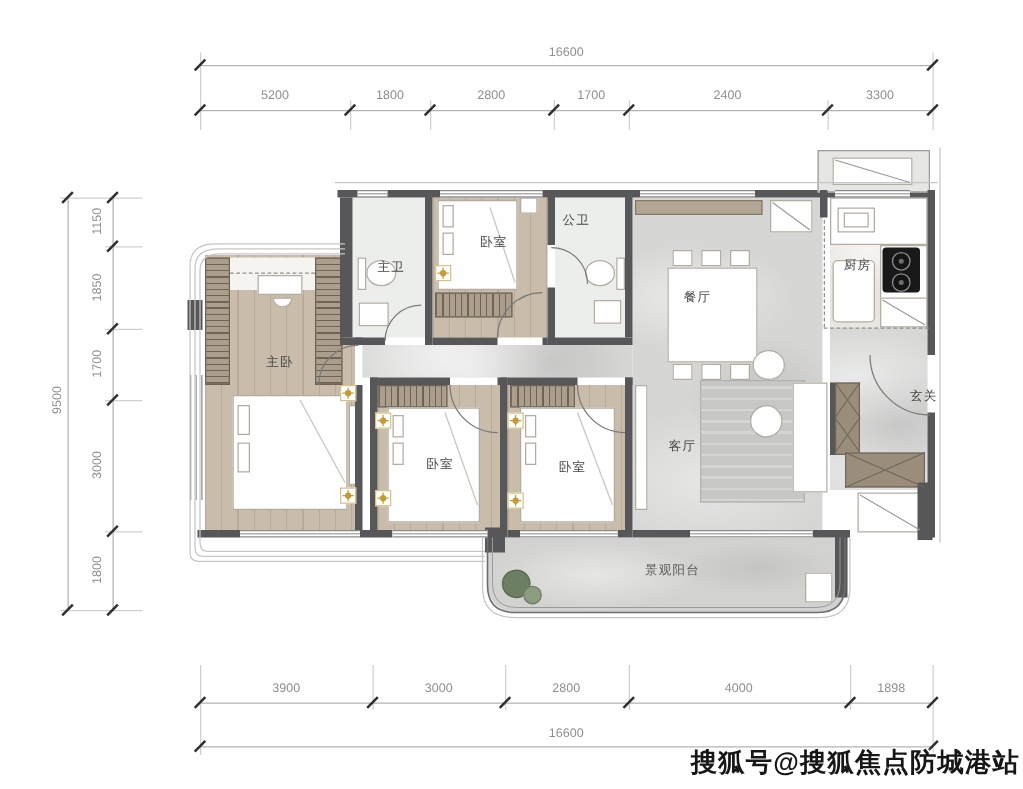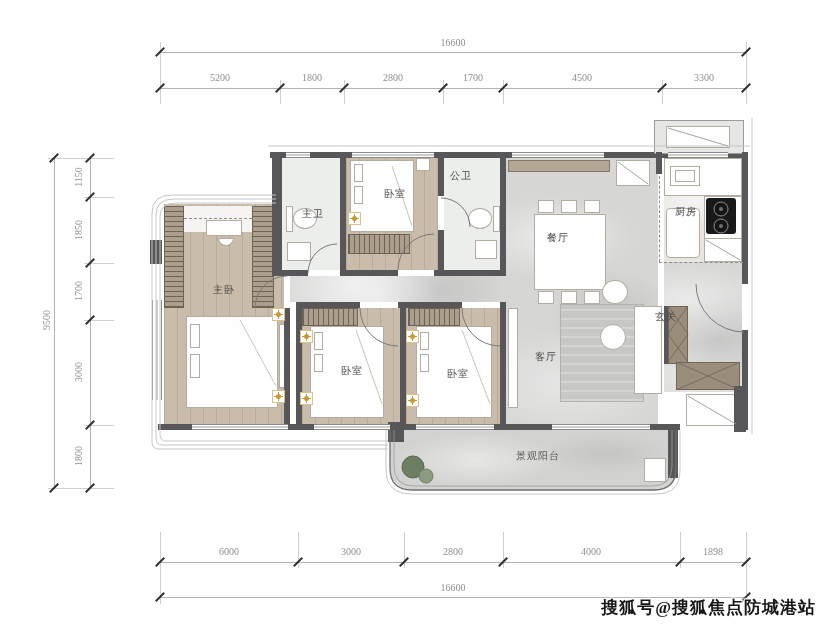--- a/index.html
+++ b/index.html
@@ -1,17 +1,17 @@
 <!DOCTYPE html>
 <html><head>
 <meta charset="utf-8">
 <style>
   html,body{margin:0;padding:0;background:#fff;}
   #stage{position:relative;width:818px;height:631px;background:#ffffff;overflow:hidden;
-         font-family:Liberation Serif, serif;}
+         font-family:Liberation Sans, sans-serif;}
   
   .dline{position:absolute;background:#b3b3b3;}
   .ext{position:absolute;background:#cfcfcf;}
   .tick{position:absolute;width:12px;height:2px;background:#2f2f2f;transform:rotate(-45deg);}
   .dim{position:absolute;font-size:10px;color:#8f8f8f;white-space:nowrap;transform:translate(-50%,-50%);}
   .dimv{position:absolute;font-size:10px;color:#8f8f8f;white-space:nowrap;transform:translate(-50%,-50%) rotate(-90deg);}
   
   .wall{position:absolute;background:#57575a;}
   .floor-wood{position:absolute;background:#c9bcab;
       background-image:repeating-linear-gradient(90deg,rgba(110,92,72,.18) 0 1px,transparent 1px 13px);}
@@ -43,21 +43,21 @@
   .win-v{position:absolute;background:#fff;border-left:1px solid #8a8a8a;border-right:1px solid #8a8a8a;
       box-sizing:border-box;background-image:linear-gradient(to right,transparent 3px,#9a9a9a 4px,transparent 5px);}
   .dashH{position:absolute;border-top:1px dashed #8f8f8f;height:0;}
   .dashV{position:absolute;border-left:1px dashed #8f8f8f;width:0;}
   .room-label{position:absolute;font-size:10px;color:#454545;letter-spacing:1px;white-space:nowrap;
       transform:translate(-50%,-50%);}
   .lite{position:absolute;width:13px;height:13px;background:#fff;border:1px solid #d8c289;box-sizing:border-box;}
   .lite:before{content:"";position:absolute;left:5px;top:1px;width:1px;height:9px;background:#c59a35;}
   .lite:after{content:"";position:absolute;left:1px;top:5px;width:9px;height:1px;background:#c59a35;}
   .lite i{position:absolute;left:3px;top:3px;width:5px;height:5px;border-radius:50%;background:#c59a35;}
-  #watermark{position:absolute;right:2px;top:596px;font-size:17px;font-weight:bold;color:#161616;
+  #watermark{position:absolute;right:2px;top:596px;font-size:21px;font-weight:bold;color:#161616;
       letter-spacing:1px;white-space:nowrap;
       text-shadow:-1px -1px 0 #fff,1px -1px 0 #fff,-1px 1px 0 #fff,1px 1px 0 #fff,0 0 4px #fff;}
   svg.overlay{position:absolute;left:0;top:0;pointer-events:none;}
 </style>
 </head>
 <body>
 
 <div id="stage">
 
   <div class="dline" style="left:160px;top:52px;width:586px;height:1px"></div>
@@ -76,21 +76,21 @@
   <div class="tick" style="left:338px;top:87px"></div>
   <div class="tick" style="left:437px;top:87px"></div>
   <div class="tick" style="left:497px;top:87px"></div>
   <div class="tick" style="left:656px;top:87px"></div>
   <div class="tick" style="left:740px;top:87px"></div>
   <span class="dim" style="left:453px;top:42px">16600</span>
   <span class="dim" style="left:220px;top:77px">5200</span>
   <span class="dim" style="left:312px;top:77px">1800</span>
   <span class="dim" style="left:393px;top:77px">2800</span>
   <span class="dim" style="left:473px;top:77px">1700</span>
-  <span class="dim" style="left:582px;top:77px">4500</span>
+  <span class="dim" style="left:582px;top:77px">2400</span>
   <span class="dim" style="left:704px;top:77px">3300</span>
 
   <div class="dline" style="left:54px;top:158px;width:1px;height:330px"></div>
   <div class="dline" style="left:90px;top:158px;width:1px;height:330px"></div>
   <div class="ext" style="left:48px;top:158px;width:66px;height:1px"></div>
   <div class="ext" style="left:48px;top:488px;width:66px;height:1px"></div>
   <div class="ext" style="left:84px;top:197px;width:30px;height:1px"></div>
   <div class="ext" style="left:84px;top:263px;width:30px;height:1px"></div>
   <div class="ext" style="left:84px;top:320px;width:30px;height:1px"></div>
   <div class="ext" style="left:84px;top:425px;width:30px;height:1px"></div>
@@ -118,21 +118,21 @@
   <div class="ext" style="left:503px;top:532px;width:1px;height:36px"></div>
   <div class="ext" style="left:680px;top:532px;width:1px;height:36px"></div>
   <div class="tick" style="left:154px;top:561px"></div>
   <div class="tick" style="left:292px;top:561px"></div>
   <div class="tick" style="left:398px;top:561px"></div>
   <div class="tick" style="left:497px;top:561px"></div>
   <div class="tick" style="left:674px;top:561px"></div>
   <div class="tick" style="left:740px;top:561px"></div>
   <div class="tick" style="left:154px;top:596px"></div>
   <div class="tick" style="left:740px;top:596px"></div>
-  <span class="dim" style="left:229px;top:551px">6000</span>
+  <span class="dim" style="left:229px;top:551px">3900</span>
   <span class="dim" style="left:351px;top:551px">3000</span>
   <span class="dim" style="left:453px;top:551px">2800</span>
   <span class="dim" style="left:591px;top:551px">4000</span>
   <span class="dim" style="left:713px;top:551px">1898</span>
   <span class="dim" style="left:453px;top:587px">16600</span>
 
   <div class="floor-wood" style="left:164px;top:204px;width:110px;height:68px"></div>
   <div class="floor-wood" style="left:164px;top:270px;width:120px;height:154px"></div>
   <div class="closet-white" style="left:184px;top:206px;width:68px;height:26px"></div>
   <div class="floor-tile" style="left:282px;top:158px;width:58px;height:112px"></div>
@@ -339,20 +339,20 @@
   <div class="lite" style="left:406px;top:394px">
       <i></i>
     </div>
 
   <span class="room-label" style="left:224px;top:290px">主卧</span>
   <span class="room-label" style="left:313px;top:214px">主卫</span>
   <span class="room-label" style="left:395px;top:194px">卧室</span>
   <span class="room-label" style="left:461px;top:176px">公卫</span>
   <span class="room-label" style="left:558px;top:238px">餐厅</span>
   <span class="room-label" style="left:686px;top:212px">厨房</span>
-  <span class="room-label" style="left:666px;top:317px">玄关</span>
+  <span class="room-label" style="left:739px;top:317px">玄关</span>
   <span class="room-label" style="left:546px;top:357px">客厅</span>
   <span class="room-label" style="left:352px;top:371px">卧室</span>
   <span class="room-label" style="left:458px;top:374px">卧室</span>
   <span class="room-label" style="left:538px;top:456px;color:#5a5a5a">景观阳台</span>
 
   <div id="watermark">搜狐号@搜狐焦点防城港站</div>
 </div>
 
 </body></html>

